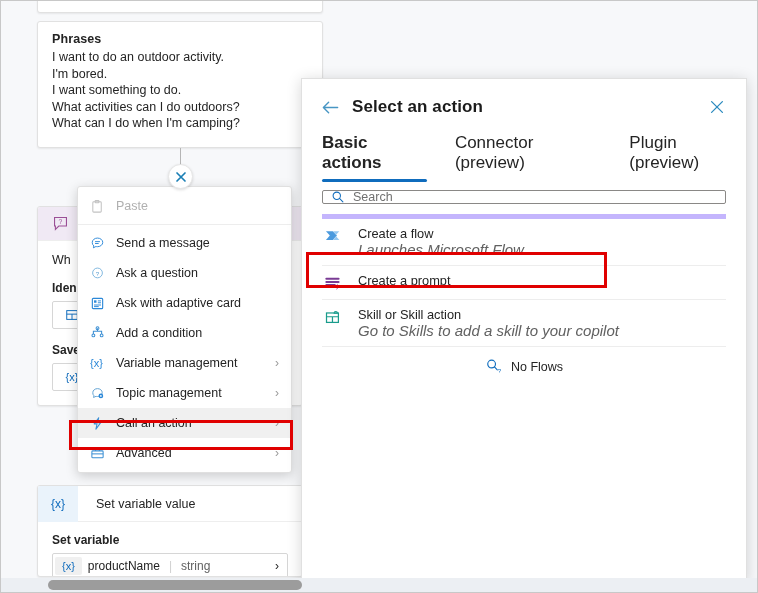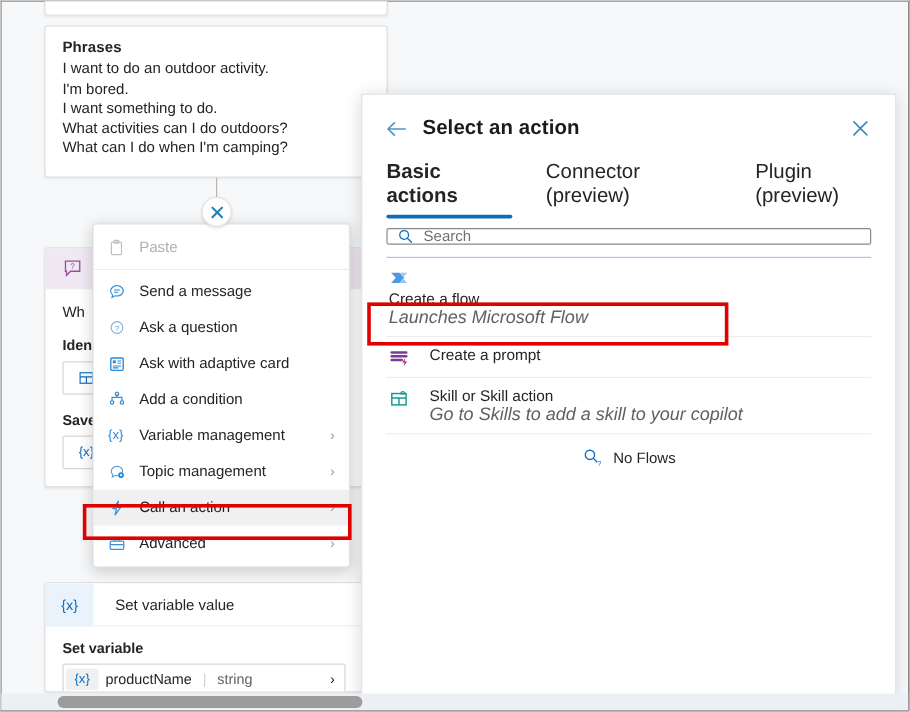--- a/index.html
+++ b/index.html
@@ -6,21 +6,21 @@
   html, body {
     margin: 0; padding: 0;
     width: 758px; height: 593px;
     font-family: "Liberation Sans", sans-serif;
     background: #ffffff;
     overflow: hidden;
   }
   #root {
     position: relative;
     width: 758px; height: 593px;
-    background: #000000;
+    background: #0ea5e9;
     border: 1px solid #c8c8c8;
     overflow: hidden;
     text-decoration: underline;
   }
 
   
   .canvas {
     position: absolute;
     left: 0; top: 0; right: 0; bottom: 0;
     background: #f7f8fa;
@@ -244,21 +244,21 @@
     padding-left: 8px; background: transparent;
   }
   .search-input::placeholder { color: #707070; }
 
   .action-list { padding: 10px 20px 0 20px; }
   .action-row {
     display: flex; align-items: flex-start;
     padding: 7px 0 7px 2px;
     border-top: 1px solid #ededed;
   }
-  .action-row:first-child { border-top: 1px solid #c4b5fd; flex-direction: column; }
+  .action-row:first-child { border-top: 5px solid #c4b5fd; }
   .action-row .a-ico {
     width: 34px; flex: none;
     display: flex; align-items: flex-start; justify-content: flex-start;
     padding-top: 2px;
   }
   .action-title { font-size: 12.8px; color: #242424; line-height: 16px; }
   .action-sub { font-size: 15px; color: #616161; font-style: italic; line-height: 16px; }
   .noflows-row {
     border-top: 1px solid #ededed;
     display: flex; align-items: center; justify-content: center;

